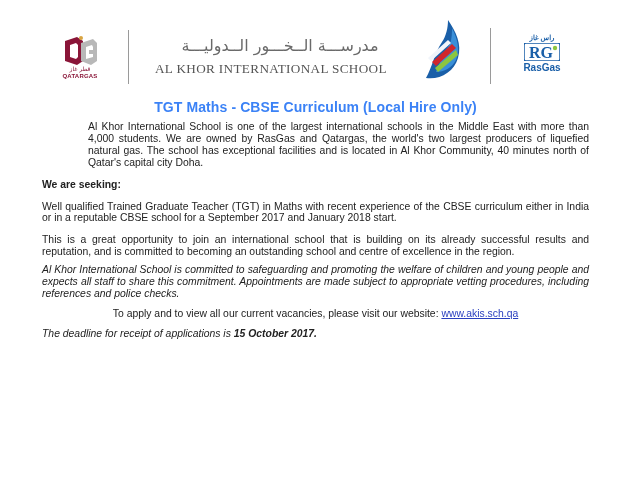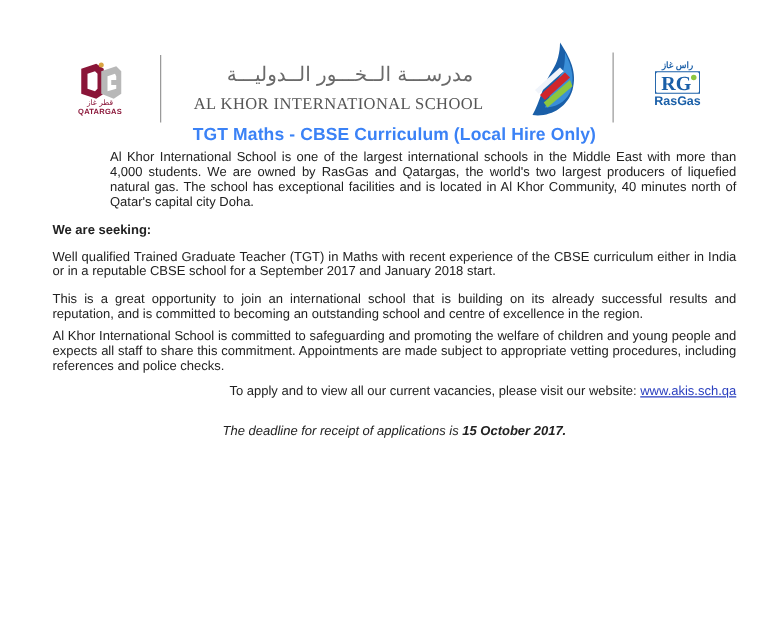--- a/index.html
+++ b/index.html
@@ -10,21 +10,21 @@
   body {
     width: 621px;
     height: 496px;
     position: relative;
     overflow: hidden;
     font-family: "Liberation Sans", "DejaVu Sans", sans-serif;
     color: #1a1a1a;
   }
   .header {
     position: absolute;
-    top: 14px;
+    top: 0;
     left: 0;
     width: 621px;
     height: 95px;
   }
   .logo-qatargas {
     position: absolute;
     left: 55px;
     top: 35px;
     width: 50px;
     height: 48px;
@@ -149,25 +149,25 @@
     margin: 0;
     font-size: 10.4px;
     line-height: 11.9px;
     color: #222;
     text-align: justify;
   }
   .p-intro { margin-bottom: 10px; margin-left: 46px; }
   .seeking { font-weight: bold; margin-bottom: 10px; }
   .p-role { margin-bottom: 10px; }
   .p-opportunity { margin-bottom: 6px; }
-  .p-safeguard { margin-bottom: 8px; }
-  .p-apply { margin-bottom: 20px; text-align: right; }
+  .p-safeguard { margin-bottom: 8px; font-style: italic; }
+  .p-apply { margin-bottom: 8px; text-align: center; }
   .p-applications { margin-bottom: 8px; }
   .p-deadline {
-    text-align: center;
+    text-align: left;
     font-style: italic;
   }
   .p-deadline b { font-weight: bold; }
   a {
     color: #2a3fbf;
     text-decoration: underline;
   }
 </style>
 </head>
 <body>

